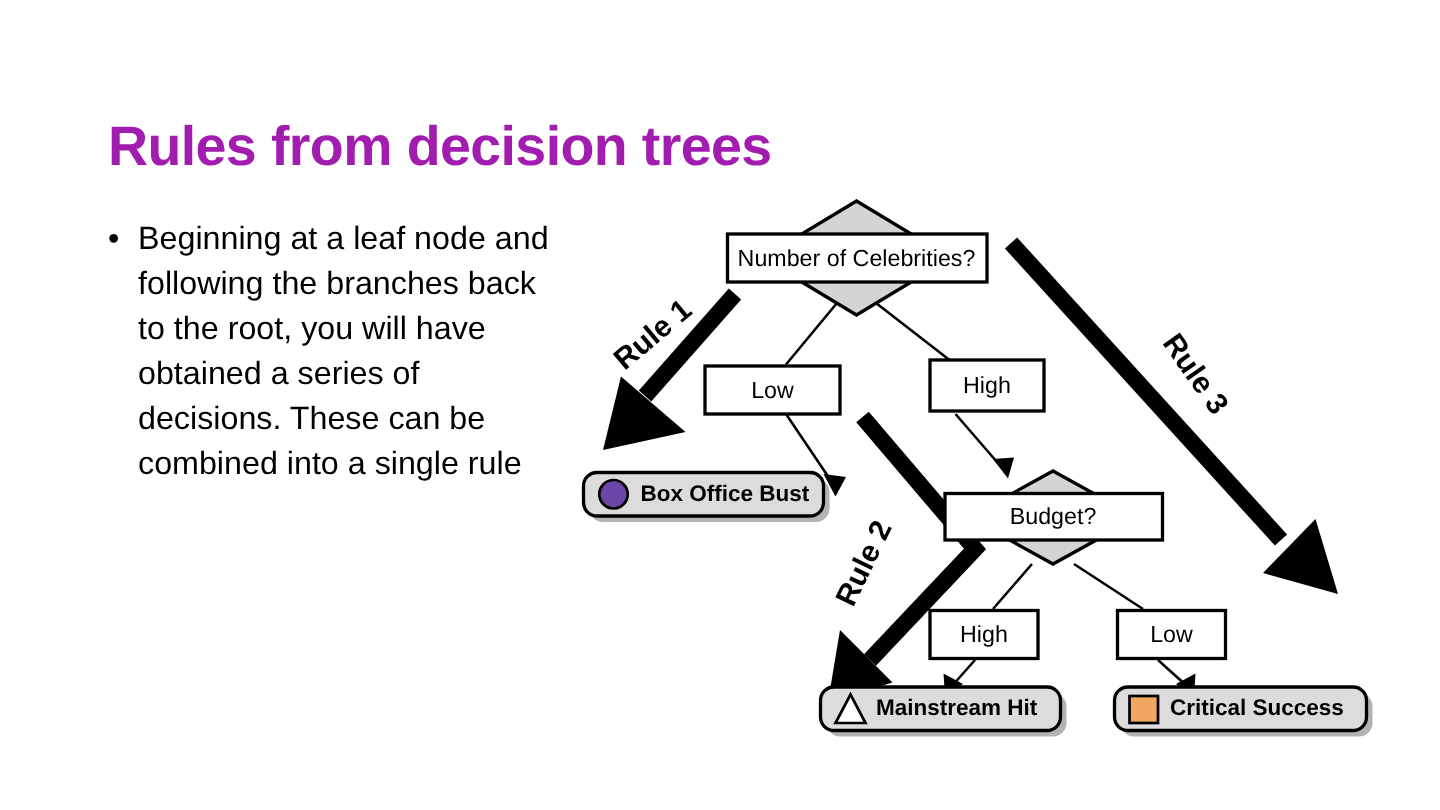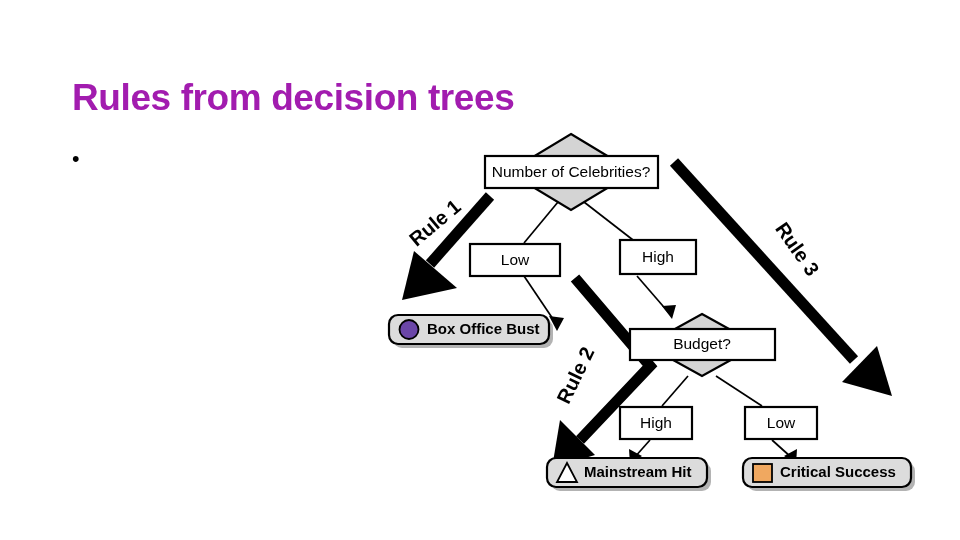--- a/index.html
+++ b/index.html
@@ -135,20 +135,21 @@
 </head>
 <body>
 
 <div id="slide">
 
   <div id="slide-title">Rules from decision trees</div>
 
   <ul id="bullet-list">
     <li class="bullet-item">
       <span class="bullet-marker">•</span>
+      <span class="bullet-text">Beginning at a leaf node and following the branches back to the root, you will have obtained a series of decisions. These can be combined into a single rule</span>
     </li>
   </ul>
 
   <div id="diagram-wrap">
     <svg id="tree-diagram" viewBox="0 0 584 372" xmlns="http://www.w3.org/2000/svg">
 
       <g>
 
         <path class="thin-edge" d="M 186 74 L 152 115"></path>
 

